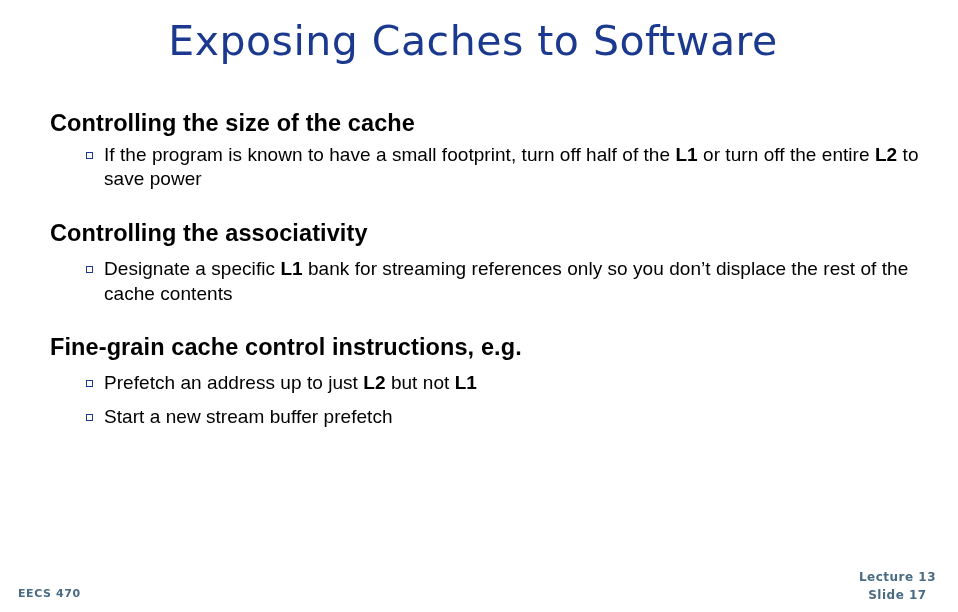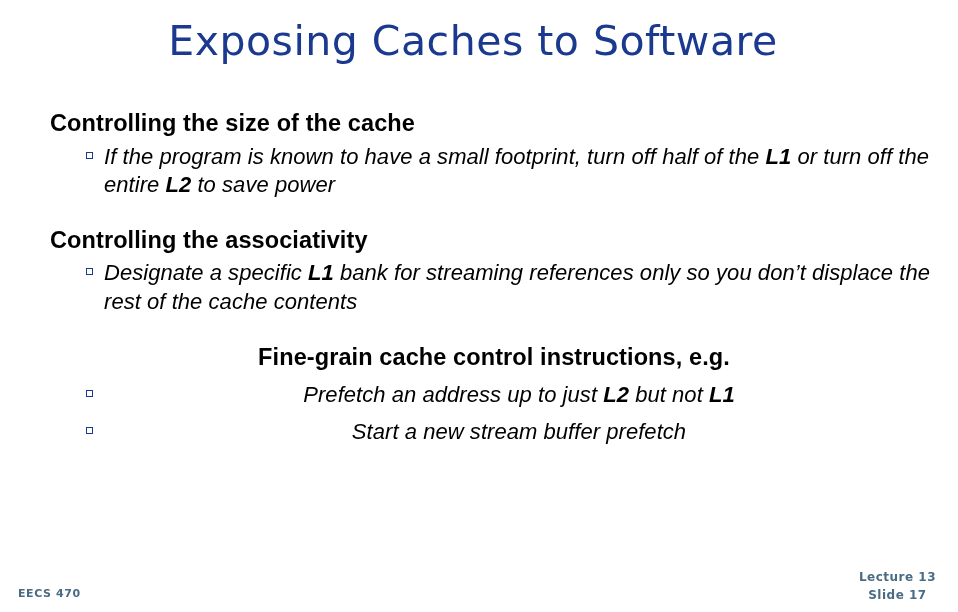--- a/index.html
+++ b/index.html
@@ -60,49 +60,48 @@
 
   .lvl2-list {
     list-style: none;
     margin: 0;
     padding: 0 0 0 38px;
   }
 
   .lvl2 {
     position: relative;
     color: #000000;
-    font-size: 22px;
+    font-size: 19px;
     font-weight: 400;
     line-height: 1.29;
     padding-left: 18px;
     margin: 0 4px 1px 0;
     letter-spacing: 0.05px;
-    font-style: italic;
   }
 
   .lvl2 .marker {
     position: absolute;
     left: 0;
     top: 9px;
     width: 7px;
     height: 7px;
     box-sizing: border-box;
     border: 1.6px solid #1b3a8f;
     background: #ffffff;
   }
 
   .lvl2 b { font-weight: 700; }
 
   
   .group-size      { margin-bottom: 28px; }
   .group-assoc     { margin-bottom: 28px; }
-  .group-finegrain { margin-bottom: 0; text-align: center; }
+  .group-finegrain { margin-bottom: 0; }
 
   .group-size .lvl1      { margin-bottom: 5px; }
-  .group-assoc .lvl1     { margin-bottom: 4px; }
+  .group-assoc .lvl1     { margin-bottom: 10px; }
   .group-finegrain .lvl1 { margin-bottom: 8px; }
 
   .group-finegrain .lvl2 { margin-bottom: 9px; }
 
   
   .footer-left {
     position: absolute;
     left: 18px;
     bottom: 12px;
     color: #4a6b84;

